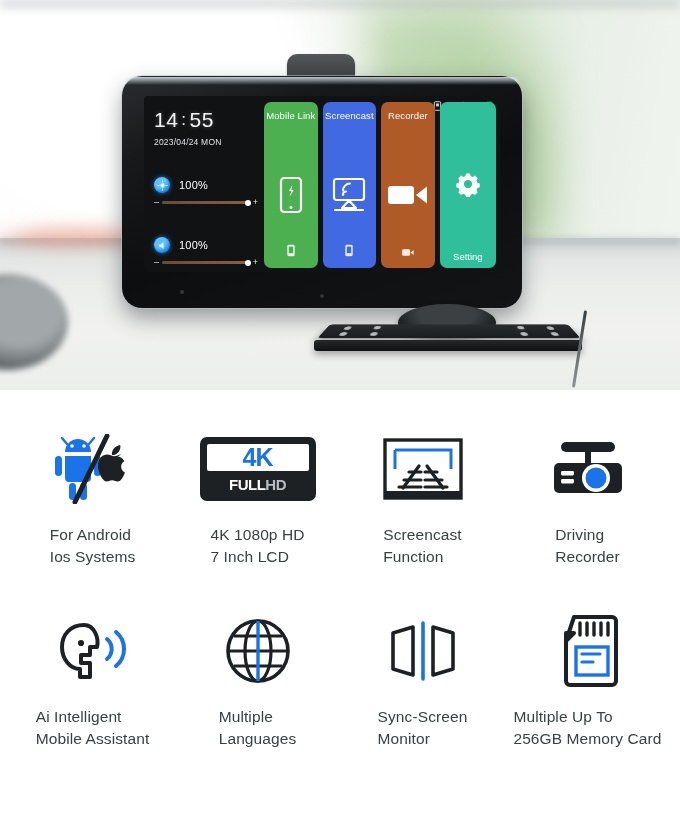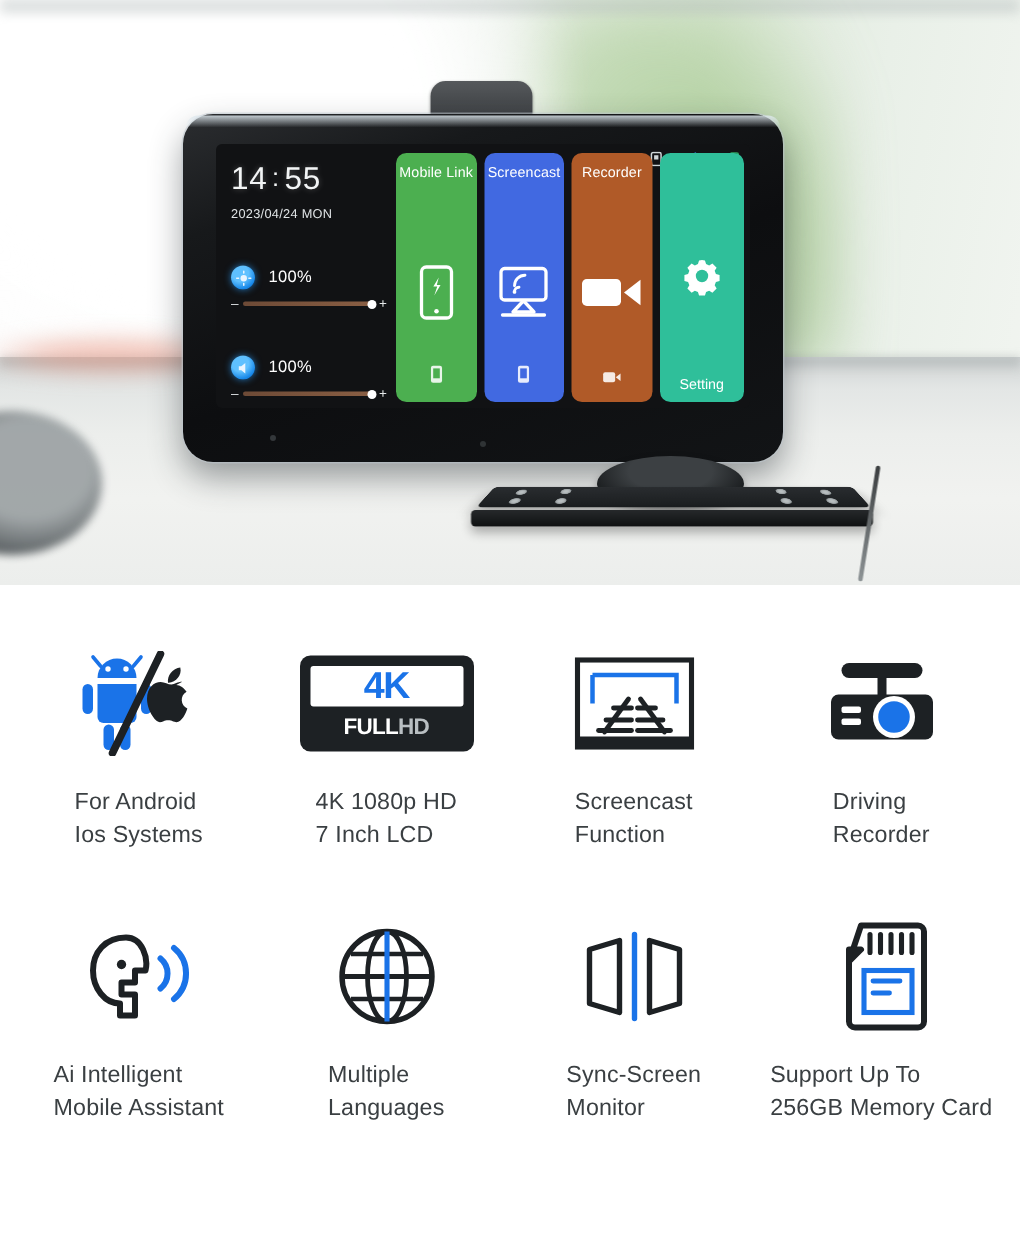--- a/index.html
+++ b/index.html
@@ -575,19 +575,19 @@
               <path d="M52 10 V22"></path>
           </g>
           <rect x="20" y="34" width="32" height="28" fill="none" stroke="#1a73e8" stroke-width="3.4"></rect>
           <g stroke="#1a73e8" stroke-width="3.2" stroke-linecap="round">
             <path d="M26 41 H44"></path>
               <path d="M26 49 H37"></path>
           </g>
         </svg>
       </div>
       <div class="fcap">
-        <div>Support Up To</div>
+        <div>Multiple Up To</div>
         <div>256GB Memory Card</div>
       </div>
     </div>
 
   </div>
 </div>
 
 </body></html>

